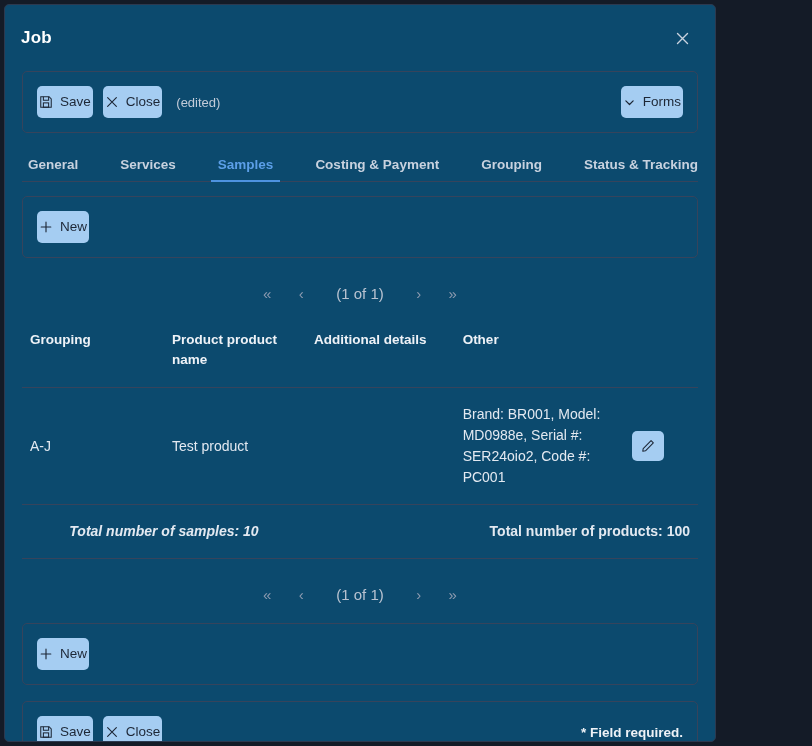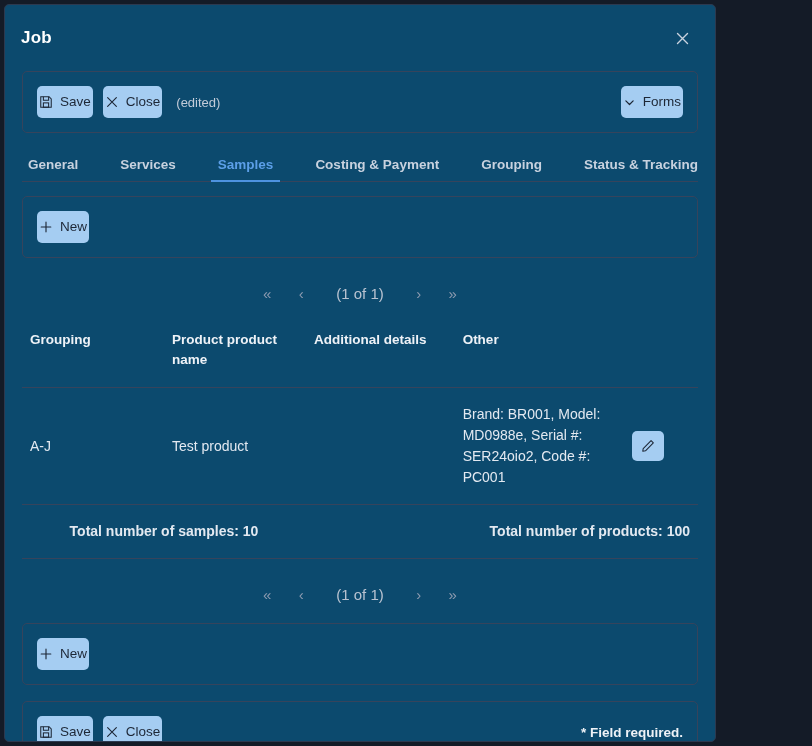--- a/index.html
+++ b/index.html
@@ -203,21 +203,21 @@
     color: #1d2736;
   }
   .icon-btn svg { display: block; }
 
   .totals-row td {
     padding: 14px 8px;
     font-weight: bold;
     font-size: 13.5px;
     color: #eef2f7;
   }
-  .totals-left  { text-align: center; }
+  .totals-left  { text-align: center; font-style: italic; }
   .totals-right { text-align: right; }
   .totals-bottom-line td { border-bottom: 1px solid #36445c; }
 
   
   .new-card {
     margin-top: 16px;
     height: 62px;
     display: flex;
     align-items: center;
     padding: 0 14px;

